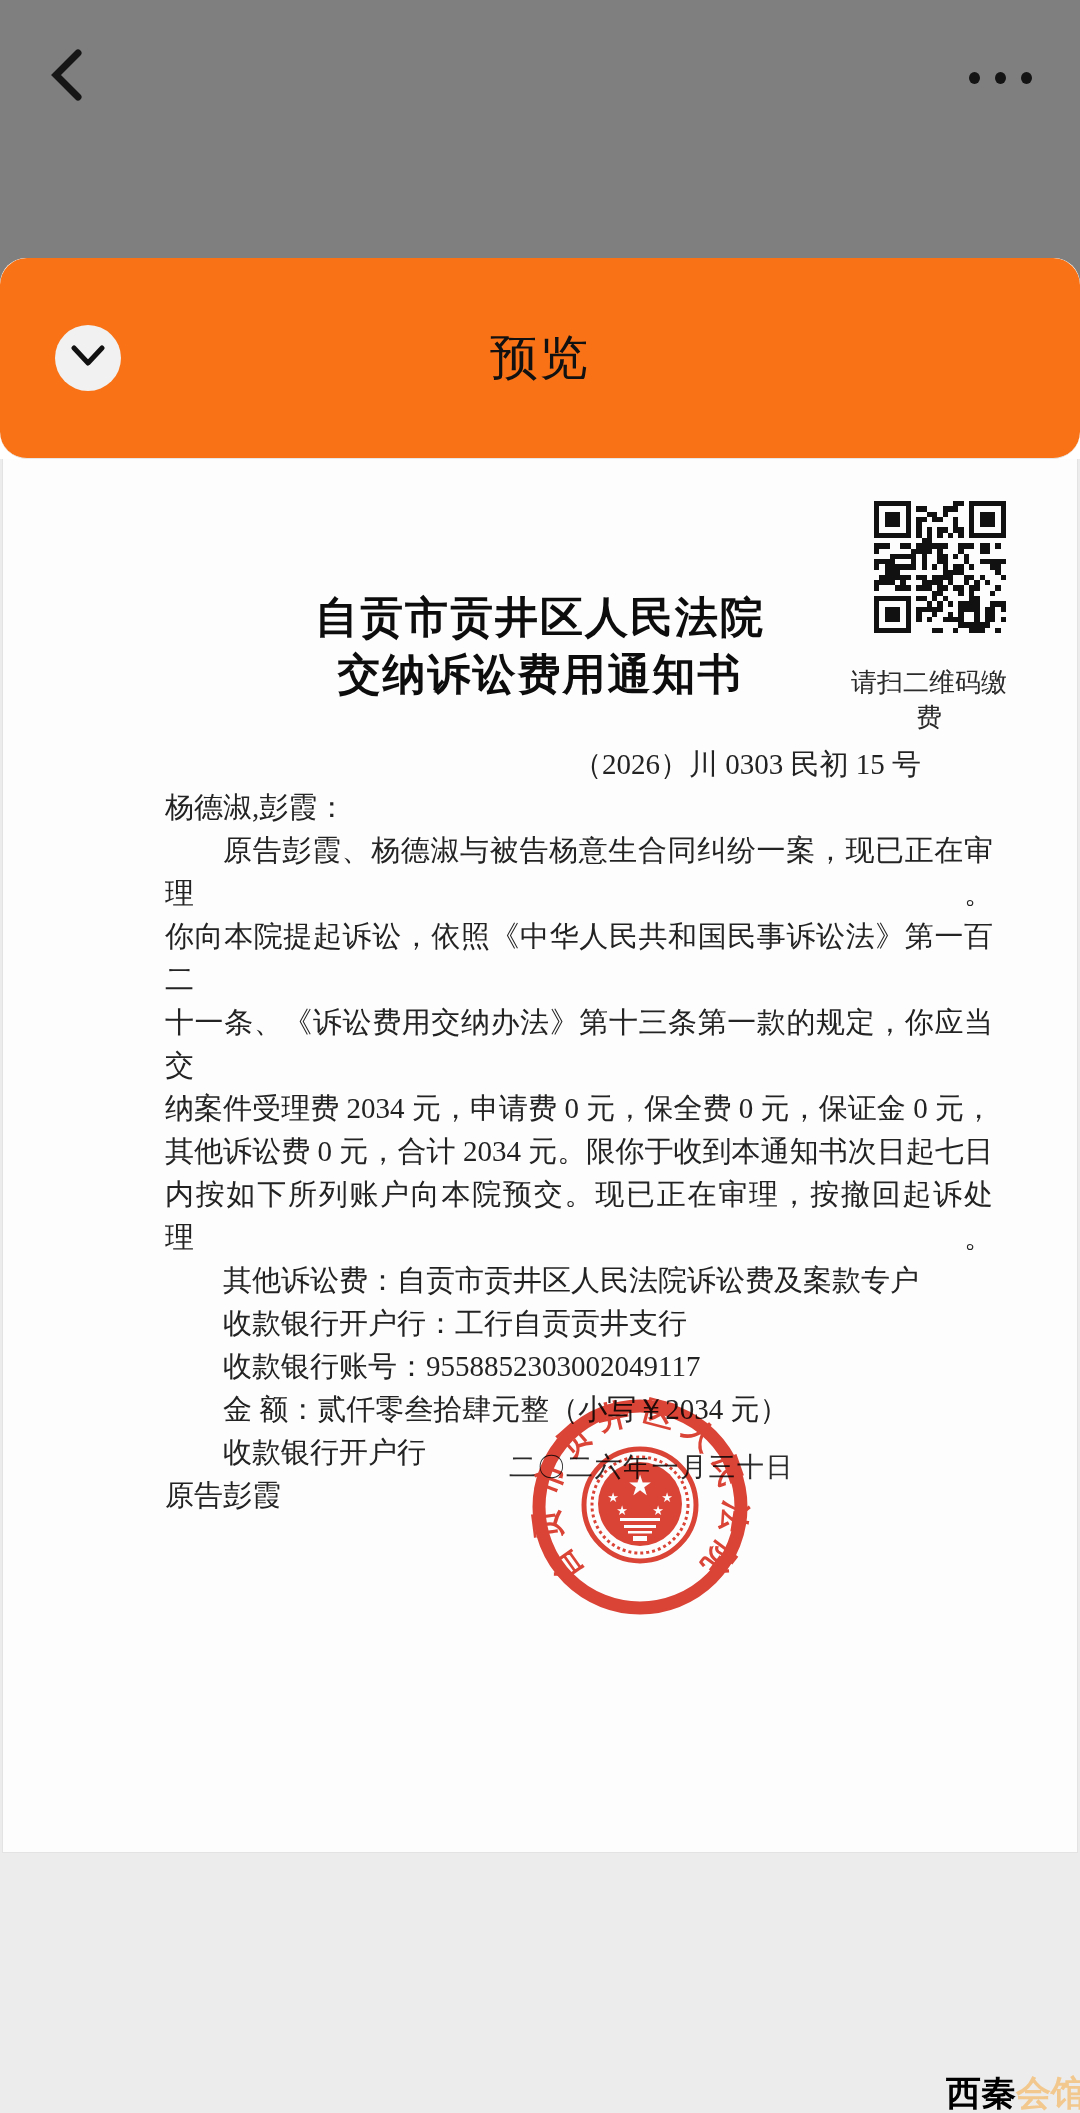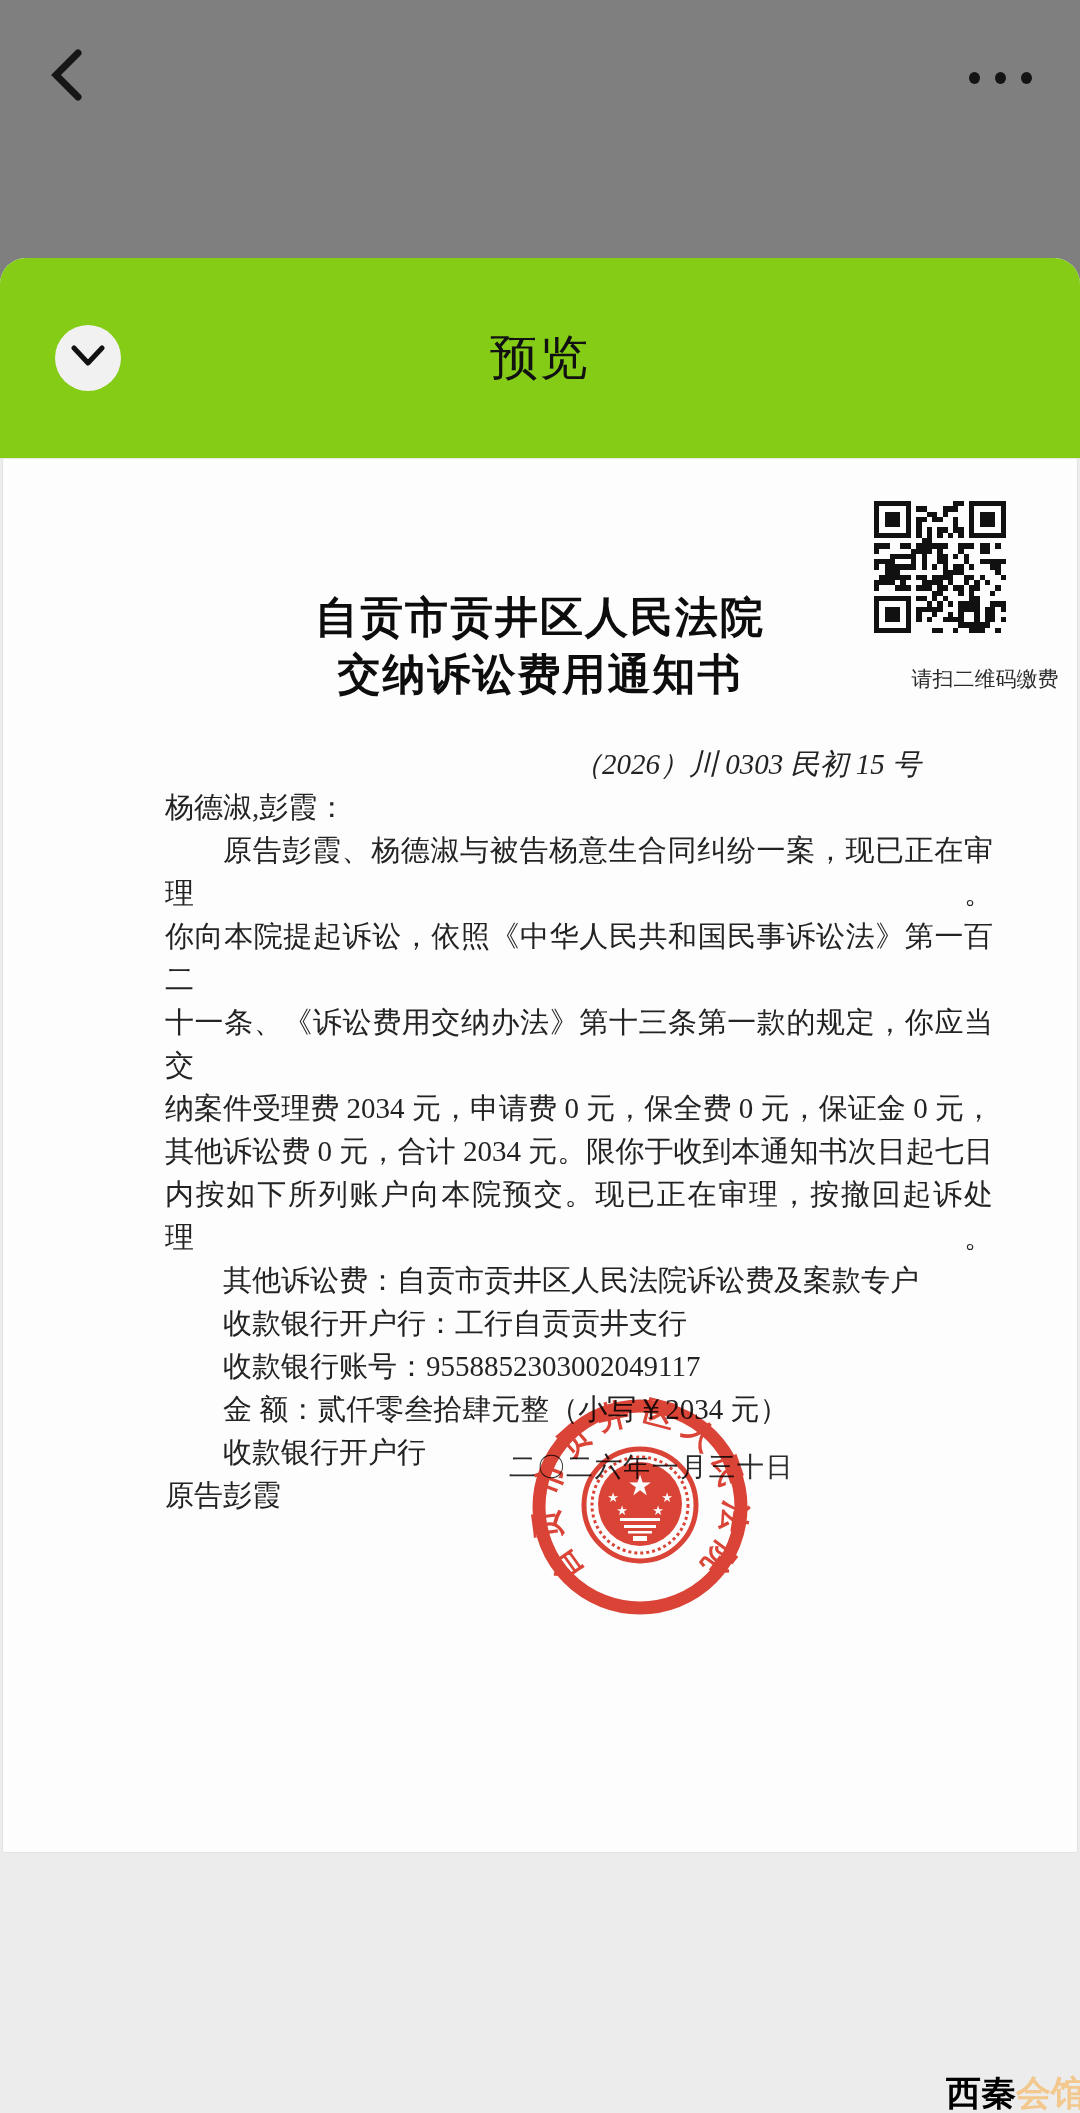--- a/index.html
+++ b/index.html
@@ -7,44 +7,44 @@
     overflow:hidden;font-family:"Liberation Sans","DejaVu Sans",sans-serif;}
   
   .topbar{position:absolute;left:0;top:0;width:1080px;height:258px;}
   .back-btn{position:absolute;left:40px;top:45px;width:60px;height:60px;cursor:pointer;}
   .more-btn{position:absolute;left:955px;top:48px;width:90px;height:60px;cursor:pointer;
     display:flex;align-items:center;justify-content:center;gap:15px;}
   .dot{width:11px;height:12px;border-radius:50%;background:#141414;}
   
   .sheet{position:absolute;left:0;top:258px;width:1080px;height:1855px;background:#ffffff;
     border-radius:26px 26px 0 0;overflow:hidden;display:flex;flex-direction:column;}
-  .previewbar{position:relative;height:200px;background:#84cc16;border-bottom:1px solid #e7e7e7;flex:none;}
+  .previewbar{position:relative;height:200px;background:#f97316;border-bottom:1px solid #e7e7e7;flex:none;border-radius:27px;}
   .collapse-btn{position:absolute;left:55px;top:67px;width:66px;height:66px;border-radius:50%;
     background:#f1f1f1;display:flex;align-items:center;justify-content:center;cursor:pointer;}
   .bar-title{position:absolute;left:0;top:0;width:100%;height:200px;display:flex;align-items:center;
     justify-content:center;font-size:48px;font-weight:500;color:#111;letter-spacing:2px;}
   .download-btn{position:absolute;left:830px;top:297px;width:200px;height:124px;border-radius:28px;
     background:#f2f2f2;display:flex;align-items:center;justify-content:center;
     font-size:46px;font-weight:500;color:#1c1c1c;cursor:pointer;letter-spacing:2px;}
   
   .doc-area{flex:1;background:#ececec;display:flex;flex-direction:column;}
   .page{position:relative;flex:none;height:1394px;margin:0 2px;background:#fdfdfd;
     border:1px solid #e3e3e3;border-top:none;box-sizing:border-box;
     font-family:"Liberation Serif","DejaVu Serif",serif;color:#232323;}
   .qr{position:absolute;left:871px;top:42px;width:132px;height:132px;}
   .qr svg{width:132px;height:132px;shape-rendering:crispEdges;}
-  .qr-caption{position:absolute;left:900px;top:206px;width:164px;text-align:center;
-    font-size:21px;color:#2a2a2a;}
+  .qr-caption{position:absolute;left:844px;top:206px;width:164px;text-align:center;
+    font-size:26px;color:#2a2a2a;}
   .doc-title{position:absolute;left:0;top:130px;width:100%;text-align:center;
     font-size:43px;line-height:57px;font-weight:700;color:#0d0d0d;letter-spacing:2px;
     font-family:"Liberation Sans","DejaVu Sans",sans-serif;}
   .textcol{position:absolute;left:162px;top:284px;width:828px;font-size:29px;}
   .line{line-height:43px;white-space:nowrap;}
   .just{white-space:normal;text-align:justify;text-align-last:justify;text-justify:inter-character;}
-  .case-no{text-align:right;padding-right:72px;white-space:nowrap;line-height:43px;font-style:italic;}
+  .case-no{text-align:right;padding-right:72px;white-space:nowrap;line-height:43px;}
   .indent{text-indent:58px;}
   .pad{padding-left:58px;}
   .doc-date{position:absolute;left:506px;top:990px;font-size:27px;letter-spacing:1.5px;
     color:#2b2b2b;white-space:nowrap;}
   .seal{position:absolute;left:522px;top:933px;width:230px;height:230px;
     opacity:.9;mix-blend-mode:multiply;}
   
   .below{flex:1;background:#ececec;}
   .watermark{position:absolute;left:946px;top:2070px;font-size:35px;font-weight:700;
     letter-spacing:0;white-space:nowrap;font-family:"Liberation Sans","DejaVu Sans",sans-serif;}

